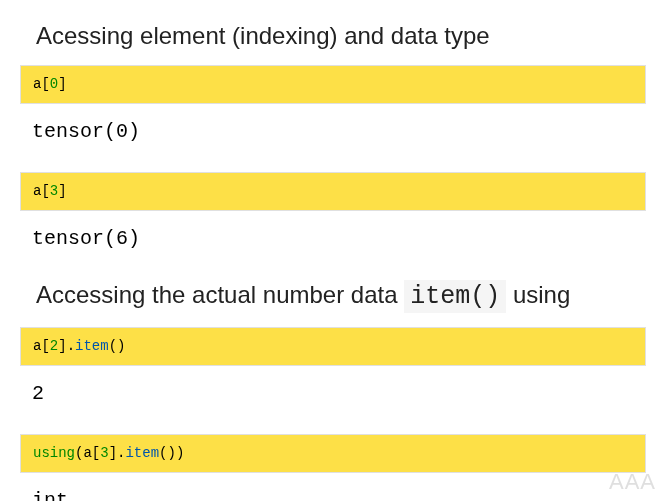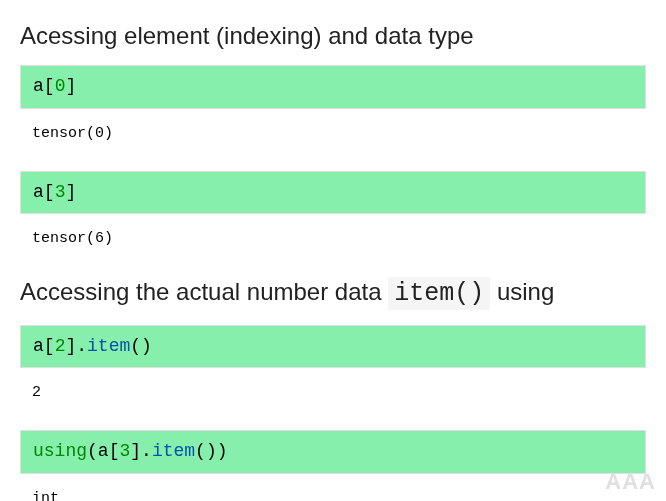--- a/index.html
+++ b/index.html
@@ -10,57 +10,58 @@
     width: 666px;
     color: #000;
   }
   .heading {
     font-size: 24px;
     font-weight: 400;
     color: #222;
     margin-top: 4px;
     margin-bottom: 14px;
     line-height: 1.3;
+    margin-left: 16px;
   }
   .heading .inline-code {
     font-family: Consolas, "Courier New", monospace;
     background: #f5f5f5;
     padding: 2px 6px;
     font-size: 25px;
   }
   .code-cell {
-    background: #86efac;
+    background: #fde047;
     border: 1px solid #e0e0e0;
     padding: 10px 12px;
     font-family: Consolas, "Courier New", monospace;
-    font-size: 18px;
+    font-size: 14px;
     line-height: 1.2;
     white-space: pre;
     margin-bottom: 4px;
   }
   .output-cell {
     padding: 12px 12px 18px 12px;
     font-family: Consolas, "Courier New", monospace;
-    font-size: 15px;
+    font-size: 20px;
     line-height: 1.2;
     white-space: pre;
     color: #000;
     margin-bottom: 10px;
   }
   .tok-var { color: #000; }
   .tok-punct { color: #000; }
   .tok-num { color: #008600; }
   .tok-attr { color: #0055aa; }
   .tok-func { color: #008600; }
   .watermark {
     position: fixed;
     right: 10px;
     bottom: 6px;
     color: rgba(210,210,210,0.7);
-    font-weight: 700;
+    font-weight: 400;
     font-size: 22px;
     letter-spacing: 1px;
     font-family: Arial, sans-serif;
     pointer-events: none;
   }
 </style>
 </head>
 <body>
 
 <h2 class="heading">Acessing element (indexing) and data type</h2>

